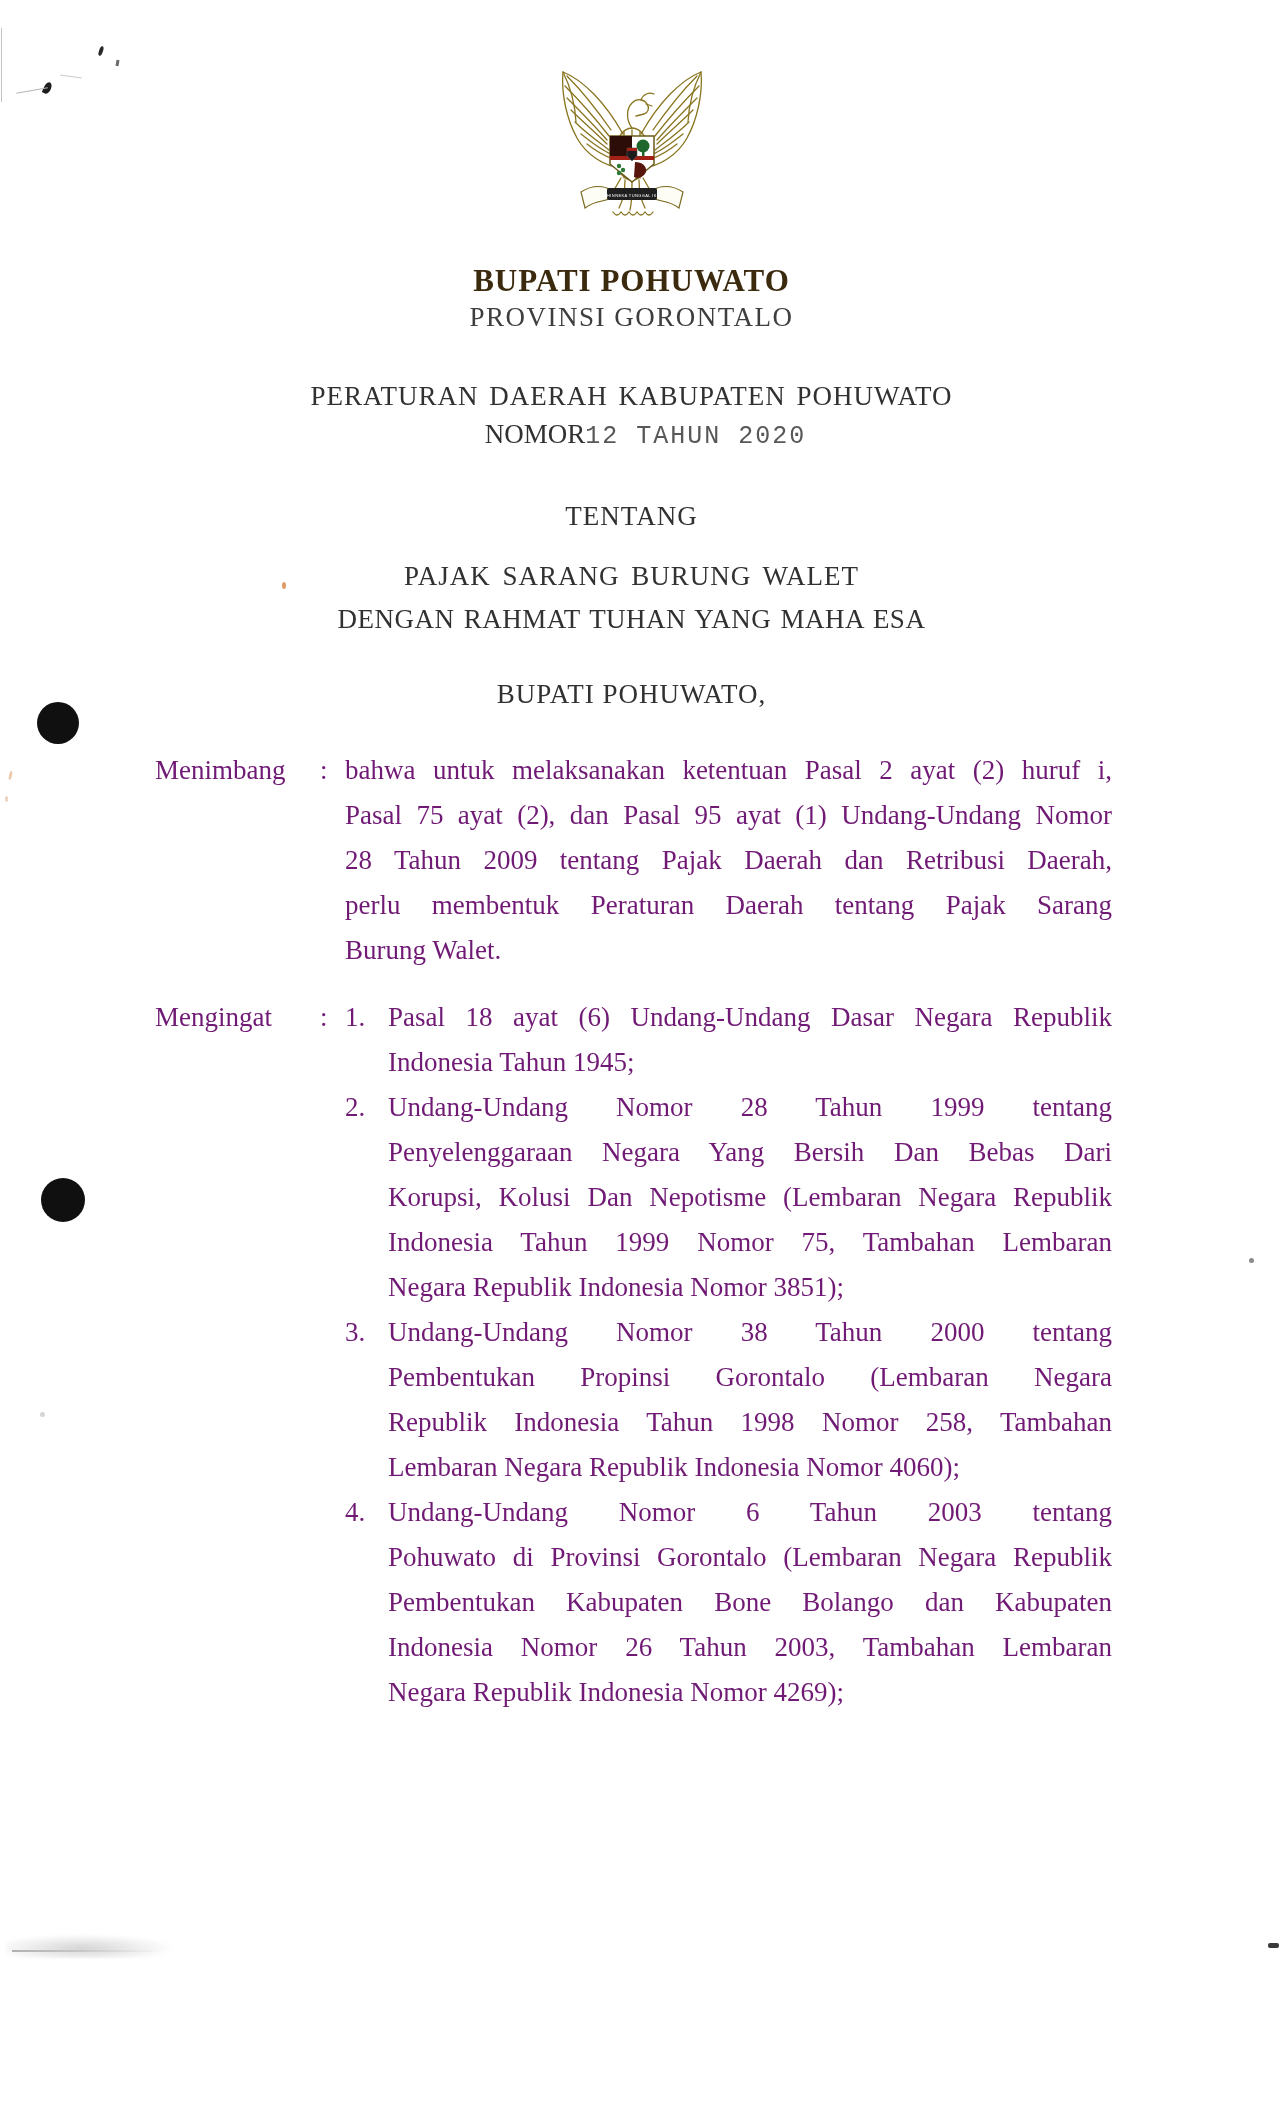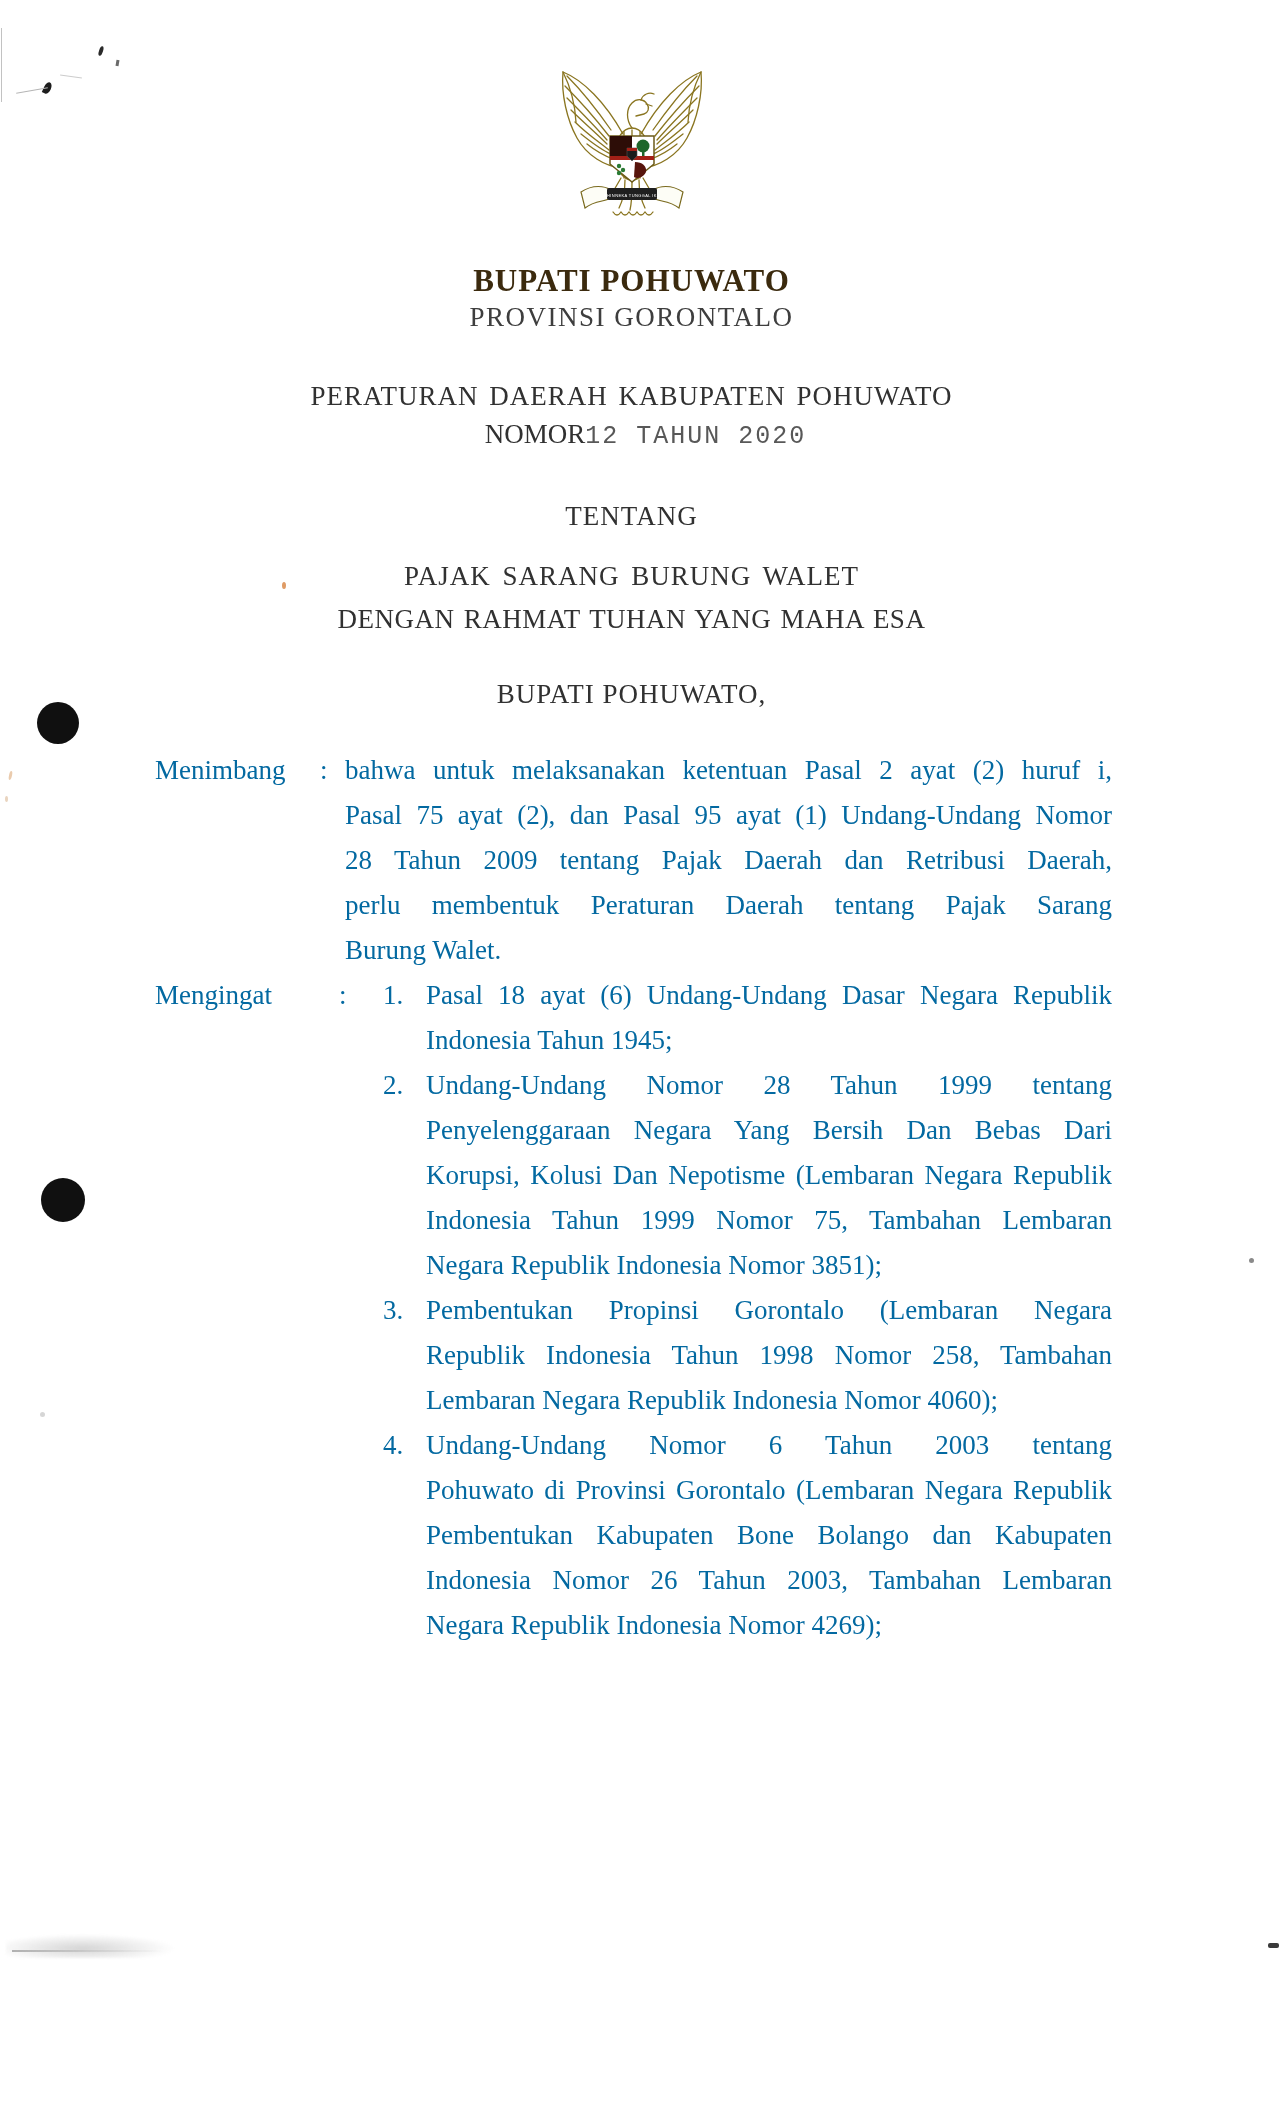--- a/index.html
+++ b/index.html
@@ -23,23 +23,23 @@
     font-size:25px;letter-spacing:2px;
     color:var(--typed-gray,#585858);
   }
   .h-tentang{top:501px;font-size:27px;letter-spacing:1px;color:#313131;}
   .h-subject{top:561px;font-size:27px;letter-spacing:1px;word-spacing:4px;color:#313131;}
   .h-invocation{top:604px;font-size:27px;letter-spacing:.5px;word-spacing:2px;color:#313131;}
   .h-issuer{top:679px;font-size:27px;letter-spacing:1px;color:#313131;}
 
   .emblem{position:absolute;left:553px;top:42px;width:158px;height:185px;}
 
-  .clauses{position:absolute;top:748px;left:155px;width:957px;font-size:27px;line-height:45px;color:#0369a1;}
+  .clauses{position:absolute;top:748px;left:155px;width:957px;font-size:27px;line-height:45px;color:#701a75;}
   .clause{display:flex;}
-  .clause + .clause{gap:19px;}
+  .clause + .clause{margin-top:22px;}
   .clause-label{width:165px;flex:none;}
   .clause-colon{width:25px;flex:none;}
   .clause-body{flex:1;min-width:0;}
   .para{display:flex;}
   .para-num{width:43px;flex:none;}
   .para-lines{flex:1;min-width:0;}
   .line.just{text-align:justify;text-align-last:justify;}
 
   
   .artifact{position:absolute;}
@@ -175,20 +175,21 @@
               <div class="line just">Undang-Undang Nomor 28 Tahun 1999 tentang</div>
               <div class="line just">Penyelenggaraan Negara Yang Bersih Dan Bebas Dari</div>
               <div class="line just">Korupsi, Kolusi Dan Nepotisme (Lembaran Negara Republik</div>
               <div class="line just">Indonesia Tahun 1999 Nomor 75, Tambahan Lembaran</div>
               <div class="line">Negara Republik Indonesia Nomor 3851);</div>
             </div>
           </div>
           <div class="para">
             <div class="para-num">3.</div>
             <div class="para-lines">
+              <div class="line just">Undang-Undang Nomor 38 Tahun 2000 tentang</div>
               <div class="line just">Pembentukan Propinsi Gorontalo (Lembaran Negara</div>
               <div class="line just">Republik Indonesia Tahun 1998 Nomor 258, Tambahan</div>
               <div class="line">Lembaran Negara Republik Indonesia Nomor 4060);</div>
             </div>
           </div>
           <div class="para">
             <div class="para-num">4.</div>
             <div class="para-lines">
               <div class="line just">Undang-Undang Nomor 6 Tahun 2003 tentang</div>
               <div class="line just">Pohuwato di Provinsi Gorontalo (Lembaran Negara Republik</div>

